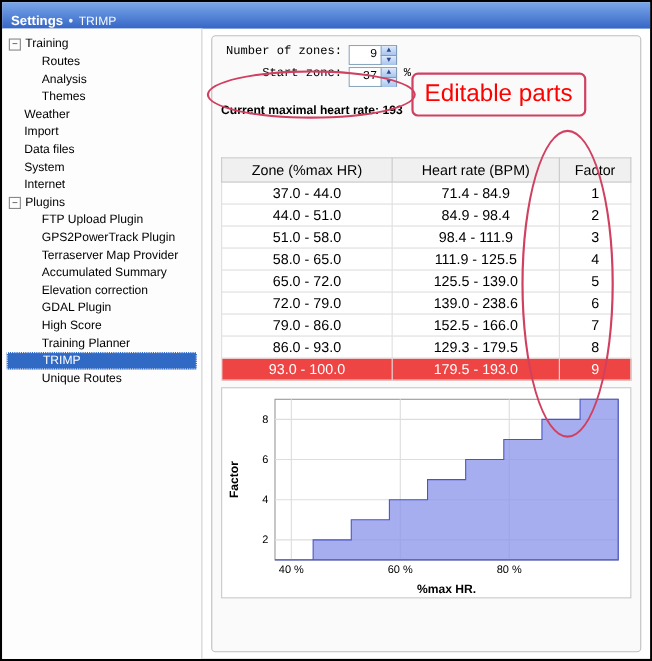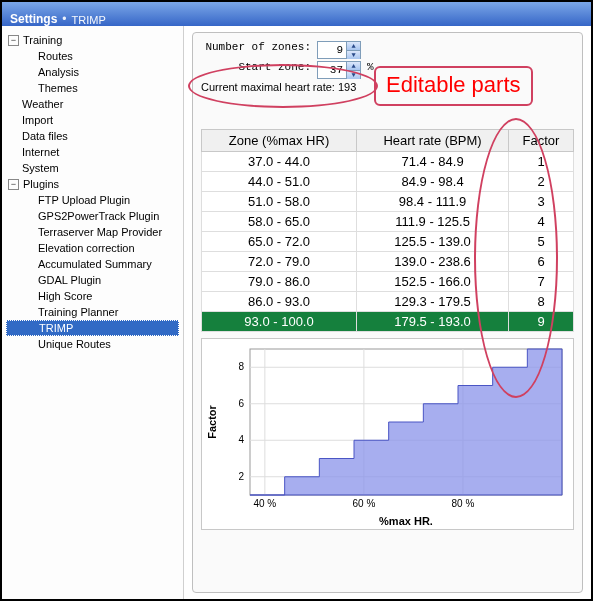--- a/index.html
+++ b/index.html
@@ -134,42 +134,42 @@
     border-left:1px solid #7f9db9;
     display:flex;
     align-items:center;
     justify-content:center;
     font-size:7px;
     color:#2a4a8a;
     cursor:pointer;
   }
   .spinbtns div:first-child { border-bottom:1px solid #7f9db9; }
   .pctlabel { margin-left:6px; }
-  .hrline { margin:2px 0 2px 0; }
+  .hrline { margin:16px 0 2px 0;font-weight:bold; }
   table.grid {
     width:100%;
     border-collapse:collapse;
     background:#fff;
     font-size:13px;
     margin-top:36px;
   }
   table.grid th {
     background:#f0f0f0;
     border:1px solid #c8c8c8;
     padding:3px 4px;
     font-weight:normal;
     text-align:center;
   }
   table.grid td {
     border:1px solid #dedede;
     padding:2px 4px;
     text-align:center;
   }
   table.grid tr.selrow td {
-    background:#15803d;
+    background:#ef4444;
     color:#fff;
     text-align:center;
   }
   .chartbox {
     border:1px solid #c8c8c8;
     height:192px;
     margin-top:6px;
     background:#fff;
     position:relative;
   }
@@ -222,43 +222,43 @@
     <div class="tree-item" style="padding-left:16px">
           <span>Weather</span>
         </div>
     <div class="tree-item" style="padding-left:16px">
           <span>Import</span>
         </div>
     <div class="tree-item" style="padding-left:16px">
           <span>Data files</span>
         </div>
     <div class="tree-item" style="padding-left:16px">
+          <span>System</span>
+        </div>
+    <div class="tree-item" style="padding-left:16px">
           <span>Internet</span>
-        </div>
-    <div class="tree-item" style="padding-left:16px">
-          <span>System</span>
         </div>
     <div class="tree-item root">
       <span class="expander">−</span>
       <span>Plugins</span>
     </div>
     <div class="tree-item child">
           <span>FTP Upload Plugin</span>
         </div>
     <div class="tree-item child">
           <span>GPS2PowerTrack Plugin</span>
         </div>
     <div class="tree-item child">
           <span>Terraserver Map Provider</span>
         </div>
     <div class="tree-item child">
+          <span>Accumulated Summary</span>
+        </div>
+    <div class="tree-item child">
           <span>Elevation correction</span>
-        </div>
-    <div class="tree-item child">
-          <span>Accumulated Summary</span>
         </div>
     <div class="tree-item child">
           <span>GDAL Plugin</span>
         </div>
     <div class="tree-item child">
           <span>High Score</span>
         </div>
     <div class="tree-item child">
           <span>Training Planner</span>
         </div>

